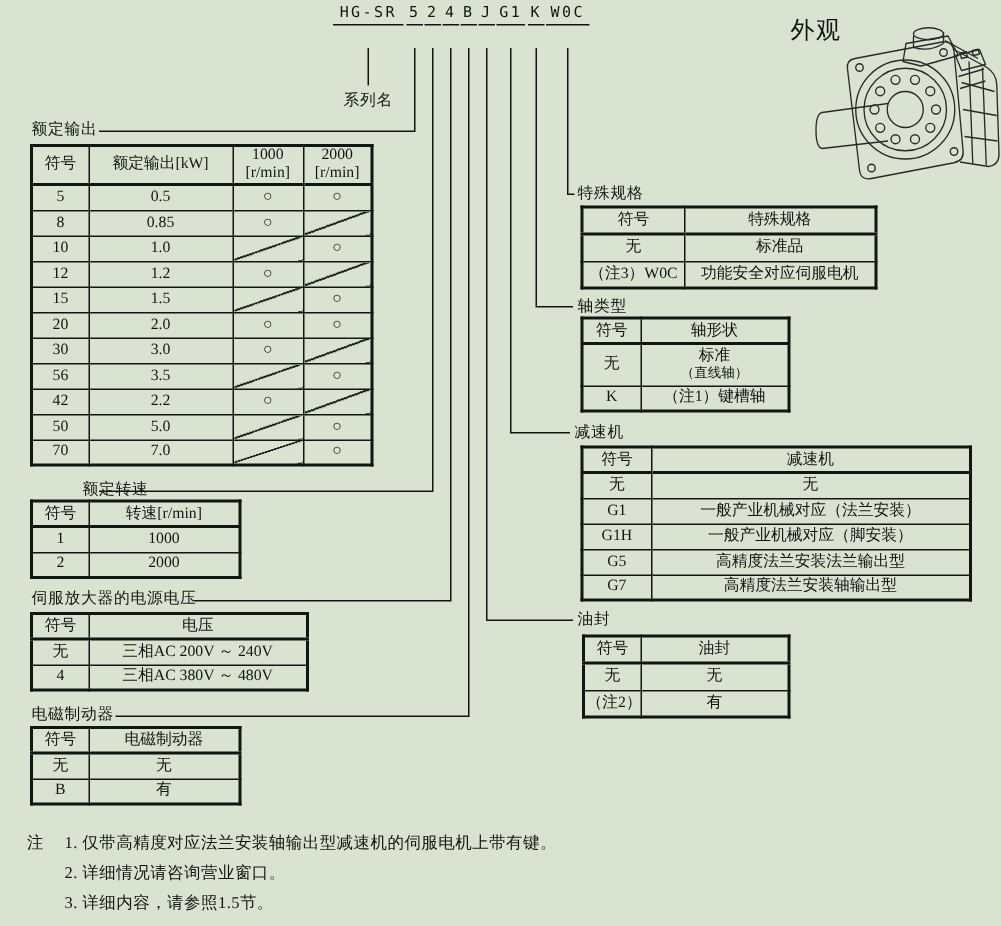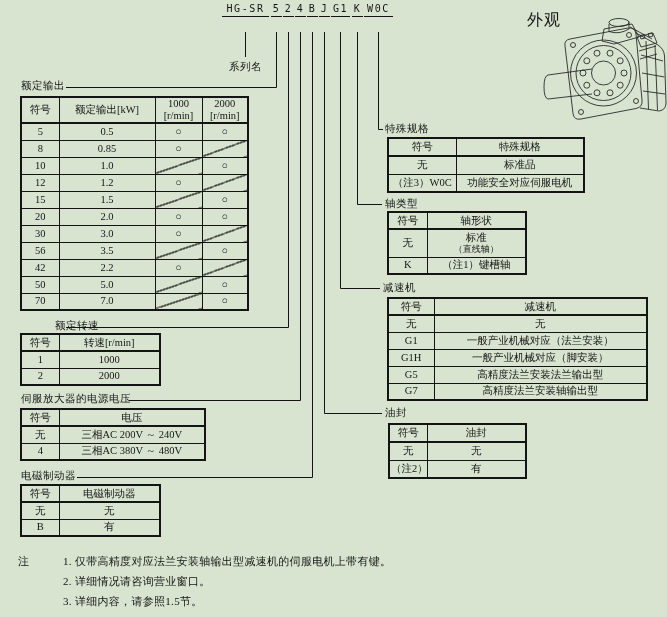--- a/index.html
+++ b/index.html
@@ -26,21 +26,21 @@
       transparent calc(50% - 0.6px), #141414 calc(50% - 0.6px),
       #141414 calc(50% + 0.6px), transparent calc(50% + 0.6px));}
   .t1 tr{height:17px;} .t1 tr.hd{height:26px;}
   .t2 tr,.t4 tr,.t7 tr{height:17px;}
   .t3 tr{height:17px;} .t5 tr{height:18px;} .t8 tr{height:18px;}
   .t6 tr{height:17px;} .t6 tr.tall{height:28px;}
   .twoline{line-height:1.15;}
   
   .notes{position:absolute;left:18px;top:554px;font-size:11px;}
   .notes .nlab{position:absolute;left:0;top:0;}
-  .notes .nitems{margin-left:45px;}
+  .notes .nitems{margin-left:25px;}
   .notes .nitem{margin-bottom:5px;white-space:nowrap;letter-spacing:0.3px;}
 </style>
 </head>
 <body>
 
 <div class="page">
 
   <svg class="overlay" width="667" height="617" viewBox="0 0 667 617">
     <g fill="none" stroke="#141414" stroke-width="1">
       <path d="M245.5,32 V57"></path>

